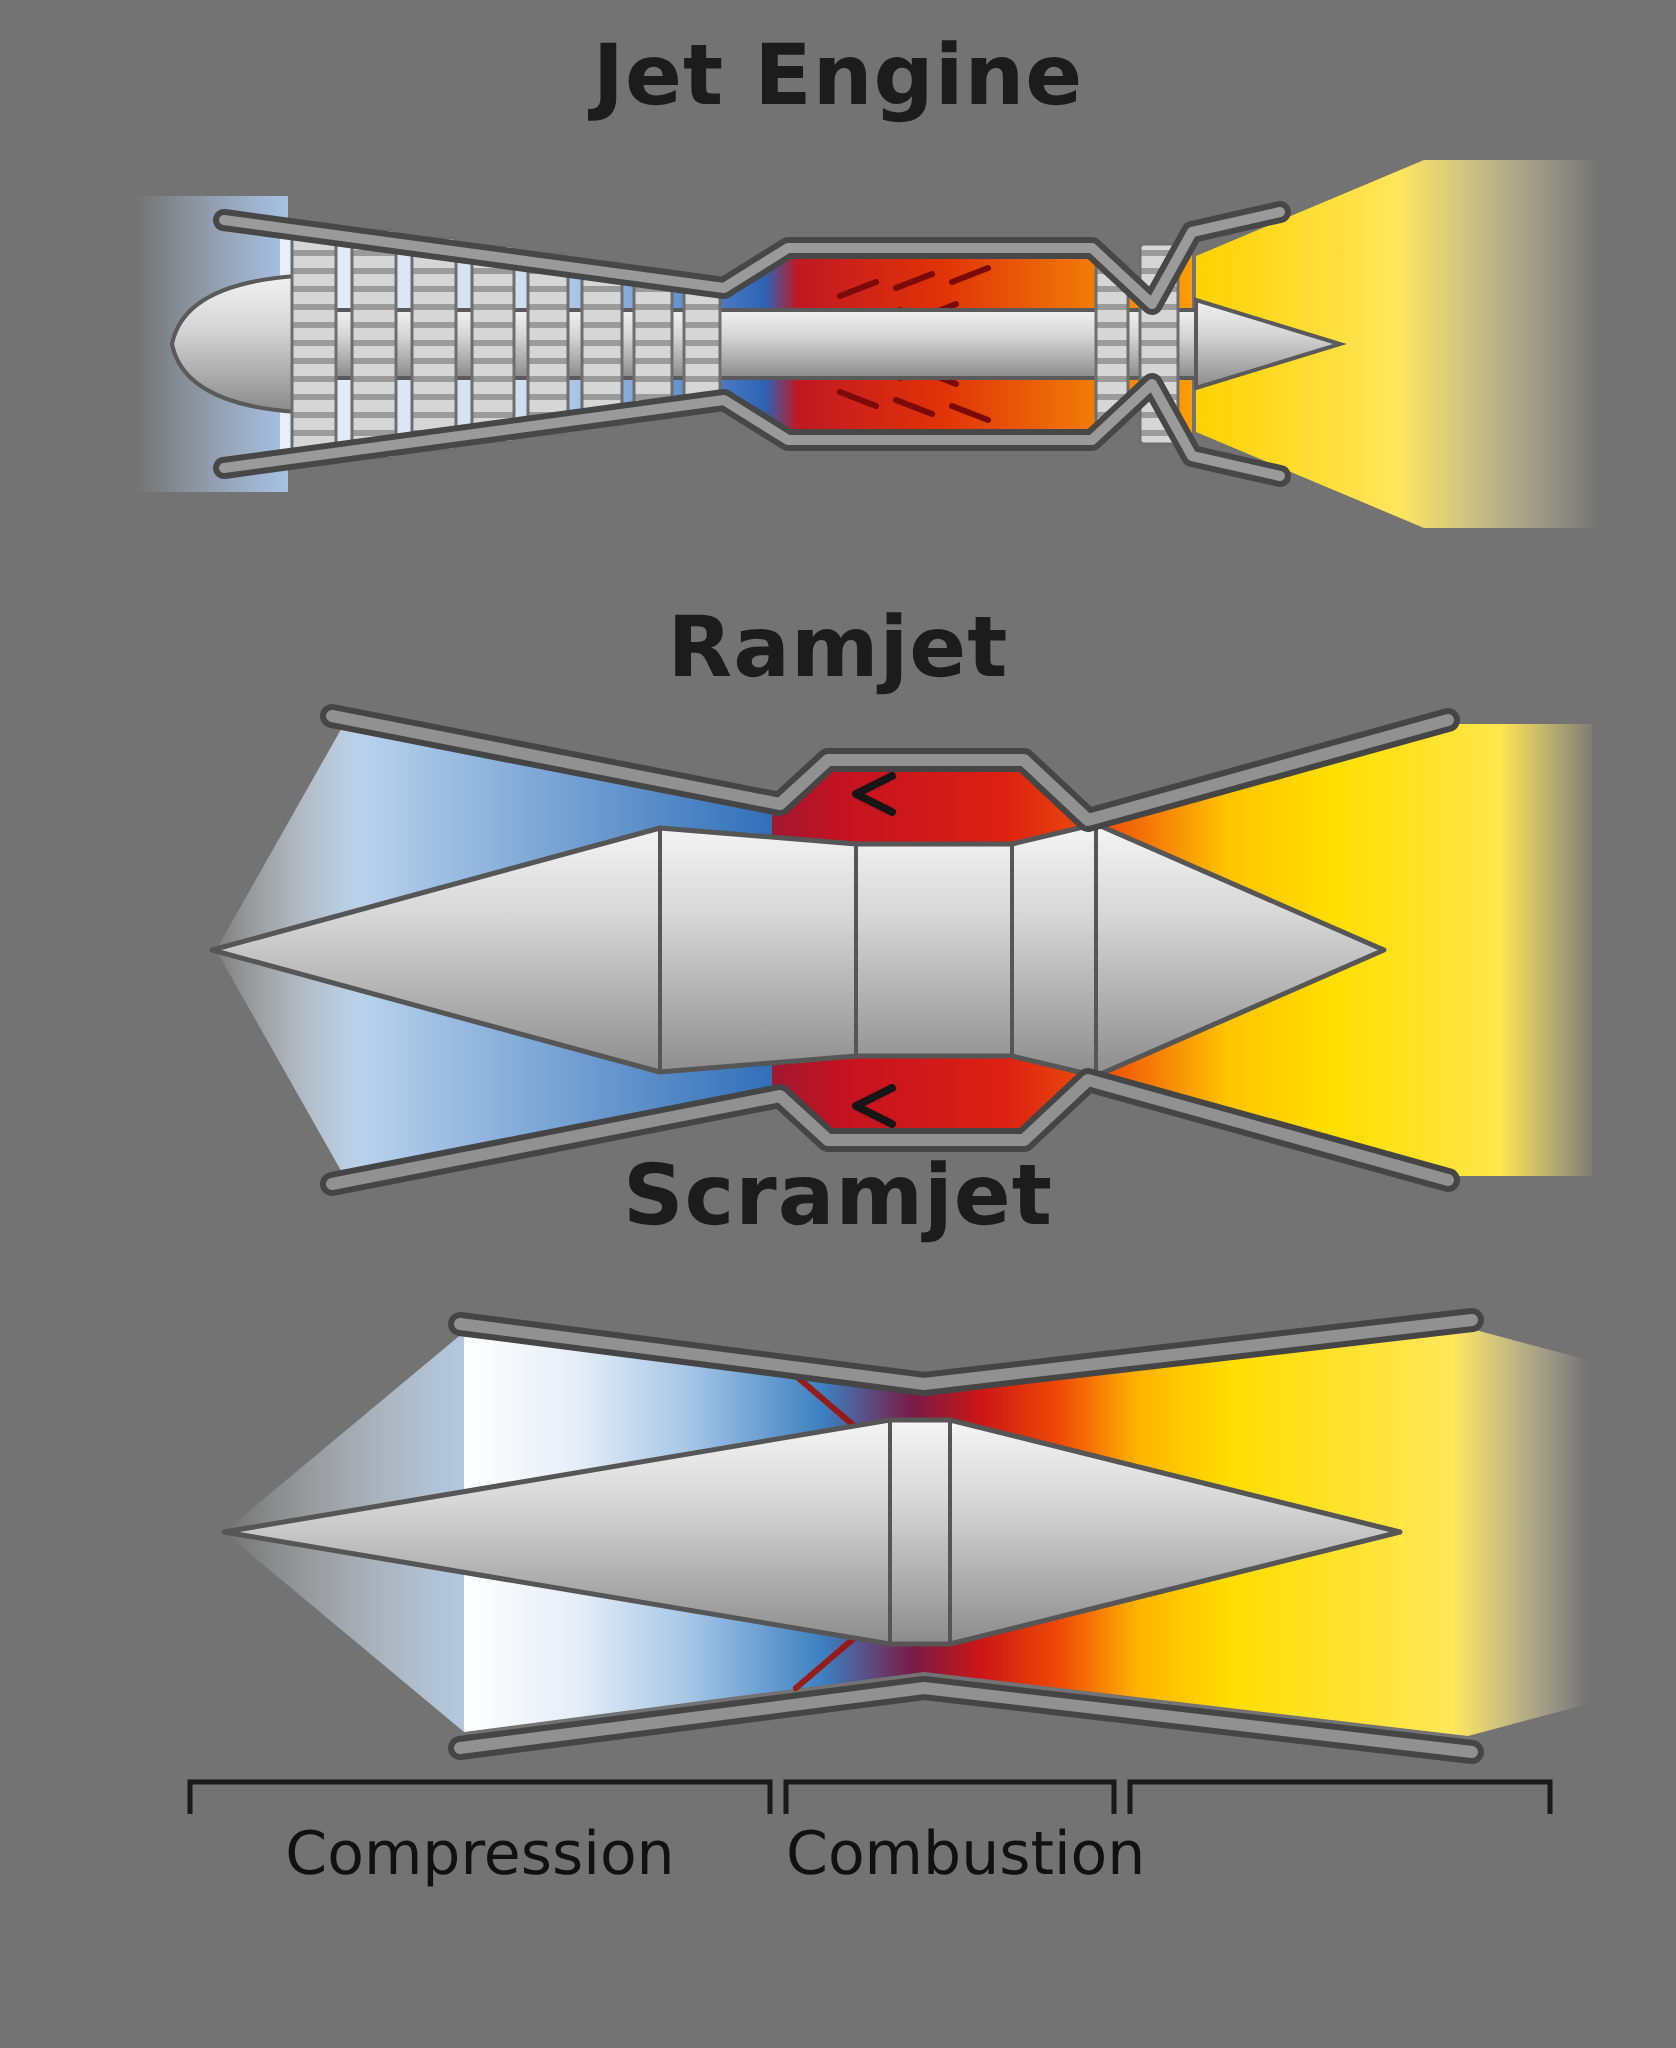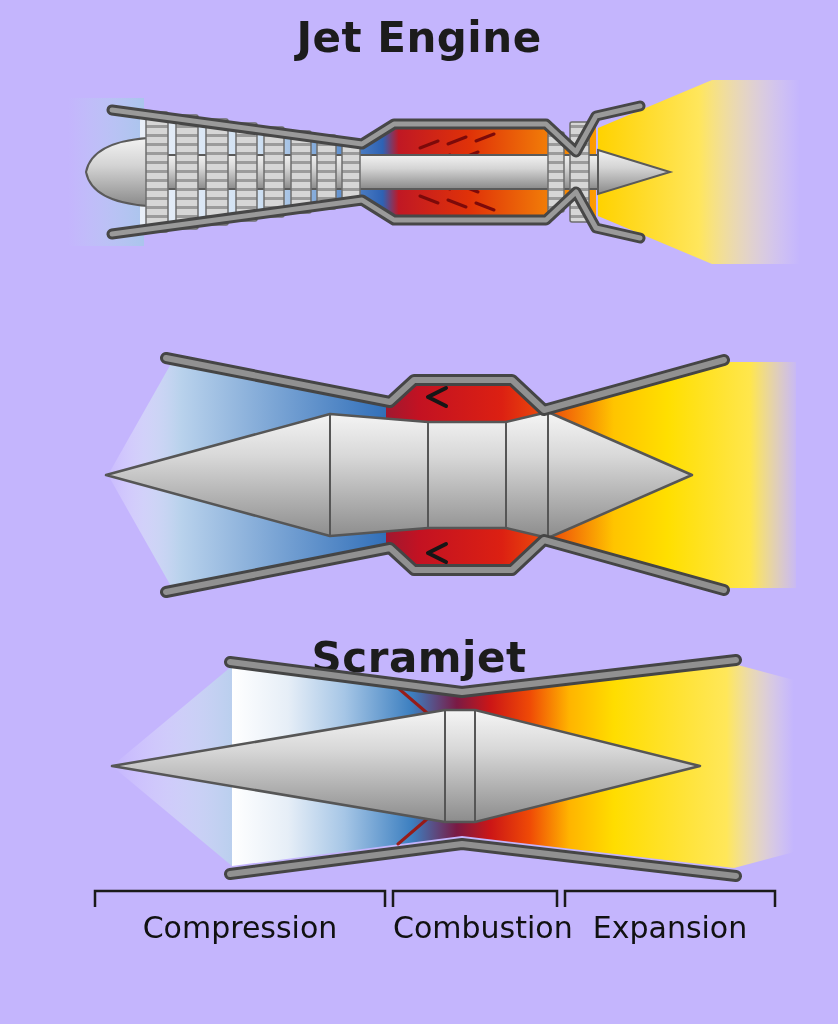--- a/index.html
+++ b/index.html
@@ -1,22 +1,22 @@
 <!DOCTYPE html>
 <html><head>
 <meta charset="utf-8">
 <style>
   html,body{margin:0;padding:0;background:#ffffff;}
-  .page{position:relative;width:838px;height:1024px;background:#c4b5fd;overflow:hidden;
+  .page{position:relative;width:838px;height:1024px;background:#737373;overflow:hidden;
         font-family:"DejaVu Sans", sans-serif;}
   .title{position:absolute;left:0;width:838px;text-align:center;font-weight:700;
          color:#1c1c1c;font-size:42px;letter-spacing:.5px;line-height:1.05;}
   .t-jet{top:16px;}
   .t-ram{top:302px;}
-  .t-scram{top:636px;}
+  .t-scram{top:576px;}
   .engine{position:absolute;left:0;width:838px;display:block;}
   .e-jet{top:56px;height:232px;}
   .e-ram{top:350px;height:250px;}
   .e-scram{top:648px;height:240px;}
   .brackets{position:absolute;left:0;top:886px;width:838px;height:28px;}
   .stage-label{position:absolute;top:910px;font-size:30px;color:#111111;text-align:center;}
   .sl-compression{left:95px;width:290px;}
   .sl-combustion{left:393px;width:164px;text-align:center;}
   .sl-expansion{left:565px;width:210px;}
 </style>
@@ -98,20 +98,21 @@
     <path d="M598,94 L670,116 L598,138 Z" fill="url(#jMetal)" stroke="#5a5a5a" stroke-width="2"></path>
 
     <g fill="none" stroke-linecap="round" stroke-linejoin="round">
       <path d="M112,54 L362,88 L394,68 L546,68 L576,96 L596,60 L640,50" stroke="#474747" stroke-width="11"></path>
       <path d="M112,54 L362,88 L394,68 L546,68 L576,96 L596,60 L640,50" stroke="#9a9a9a" stroke-width="5"></path>
       <path d="M112,178 L362,144 L394,164 L546,164 L576,136 L596,172 L640,182" stroke="#474747" stroke-width="11"></path>
       <path d="M112,178 L362,144 L394,164 L546,164 L576,136 L596,172 L640,182" stroke="#9a9a9a" stroke-width="5"></path>
     </g>
   </svg>
 
+  <div class="title t-ram">Ramjet</div>
 
   <svg class="engine e-ram" viewBox="0 0 838 250">
     <defs>
       <linearGradient id="rBlue" gradientUnits="userSpaceOnUse" x1="110" y1="0" x2="392" y2="0">
         <stop offset="0" stop-color="#ffffff" stop-opacity="0.1"></stop>
         <stop offset="0.25" stop-color="#b9d2ec"></stop>
         <stop offset="1" stop-color="#2e6db8"></stop>
       </linearGradient>
       <linearGradient id="rHot" gradientUnits="userSpaceOnUse" x1="386" y1="0" x2="800" y2="0">
         <stop offset="0" stop-color="#a01830"></stop>
@@ -208,15 +209,14 @@
   <svg class="brackets" viewBox="0 0 838 28">
     <g fill="none" stroke="#1a1a1a" stroke-width="2.5">
       <path d="M95,21 L95,5 L385,5 L385,21"></path>
       <path d="M393,21 L393,5 L557,5 L557,21"></path>
       <path d="M565,21 L565,5 L775,5 L775,21"></path>
     </g>
   </svg>
 
   <div class="stage-label sl-compression">Compression</div>
   <div class="stage-label sl-combustion">Combustion</div>
-  <div class="stage-label sl-expansion">Expansion</div>
 
 </div>
 
 </body></html>

